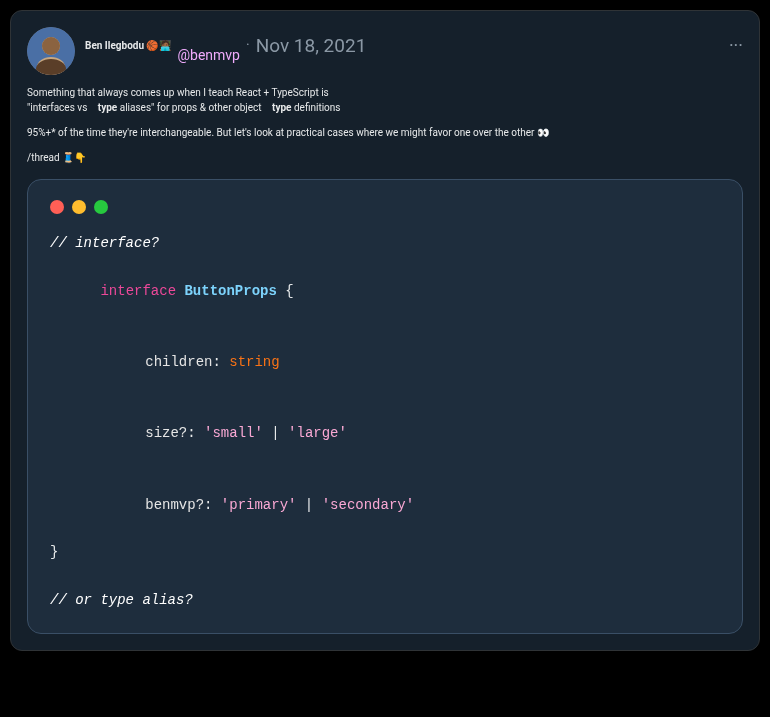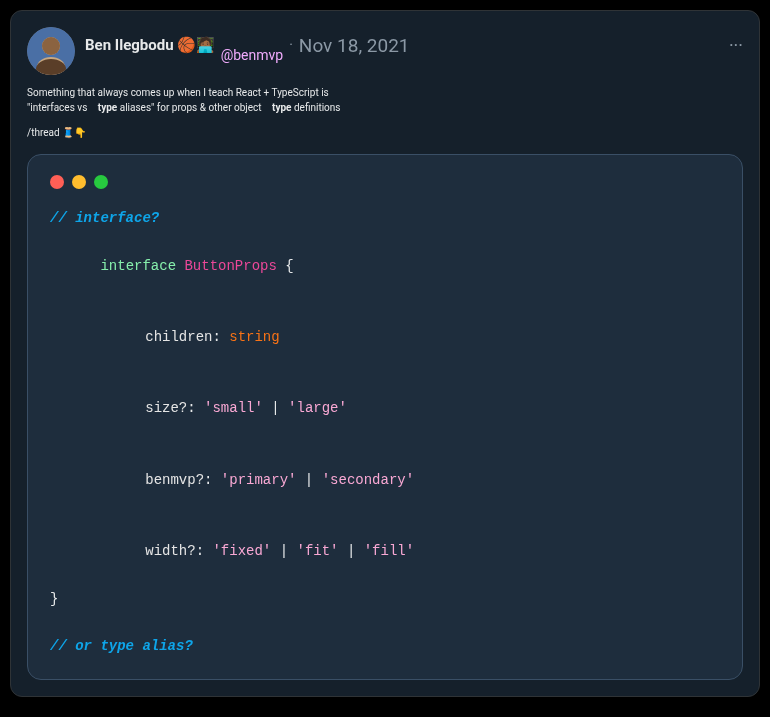--- a/index.html
+++ b/index.html
@@ -51,21 +51,21 @@
       flex: 1;
     }
     .user-name-row {
       display: flex;
       align-items: center;
       gap: 6px;
       flex-wrap: wrap;
     }
     .display-name {
       font-weight: 700;
-      font-size: 15px;
+      font-size: 10px;
       color: #e7e9ea;
     }
     .username {
       color: #f0abfc;
       font-size: 14px;
       margin-top: 20px;
     }
     .dot-sep {
       color: #8b98a5;
       font-size: 14px;
@@ -111,23 +111,23 @@
     }
     .dot {
       width: 14px;
       height: 14px;
       border-radius: 50%;
     }
     .dot-red { background: #ff5f56; }
     .dot-yellow { background: #ffbd2e; }
     .dot-green { background: #27c93f; }
 
-    .code-comment { color: #0ea5e9; font-style: italic; font-weight: bold; }
-    .code-keyword { color: #86efac; }
-    .code-interface-name { color: #ec4899; }
+    .code-comment { color: #ffffff; font-style: italic; }
+    .code-keyword { color: #ec4899; }
+    .code-interface-name { color: #7dd3fc; font-weight: bold; }
     .code-prop { color: #e5e5e5; }
     .code-string { color: #f9a8d4; }
     .code-type { color: #f97316; }
     .code-brace { color: #e7e9ea; }
     .code-pipe { color: #e7e9ea; }
     .code-line { display: block; white-space: pre; }
     .indent1 { padding-left: 28px; }
   </style>
 </head>
 <body>
@@ -155,20 +155,21 @@
         <span class="more-icon" style="margin-left:auto;">···</span>
       </div>
     </div>
   </div>
 
   <div class="tweet-body">
     <p>
       <span>Something that always comes up when I teach React + TypeScript is</span><br>
       <span>"interfaces vs <span class="bold">type</span> aliases" for props &amp; other object <span class="bold">type</span> definitions</span>
     </p>
+    <p>95%+* of the time they're interchangeable. But let's look at practical cases where we might favor one over the other 👀</p>
     <p>/thread 🧵👇</p>
   </div>
 
   <div class="code-card">
     <div class="window-dots">
       <div class="dot dot-red"></div>
       <div class="dot dot-yellow"></div>
       <div class="dot dot-green"></div>
     </div>
 
@@ -178,23 +179,20 @@
     </span>
     <span class="code-line">
       <span class="code-prop indent1">  children</span><span class="code-brace">:</span><span class="code-type"> string</span>
     </span>
     <span class="code-line">
       <span class="code-prop indent1">  size?</span><span class="code-brace">:</span><span class="code-string"> 'small'</span><span class="code-pipe"> | </span><span class="code-string">'large'</span>
     </span>
     <span class="code-line">
       <span class="code-prop indent1">  benmvp?</span><span class="code-brace">:</span><span class="code-string"> 'primary'</span><span class="code-pipe"> | </span><span class="code-string">'secondary'</span>
     </span>
-    <span class="code-line">
-      <span class="code-prop indent1">  width?</span><span class="code-brace">:</span><span class="code-string"> 'fixed'</span><span class="code-pipe"> | </span><span class="code-string">'fit'</span><span class="code-pipe"> | </span><span class="code-string">'fill'</span>
-    </span>
     <span class="code-line code-brace">}</span>
 
     <span class="code-line">&nbsp;</span>
 
     <span class="code-line code-comment">// or type alias?</span>
 
   </div>
 </div>
 
 </body></html>

